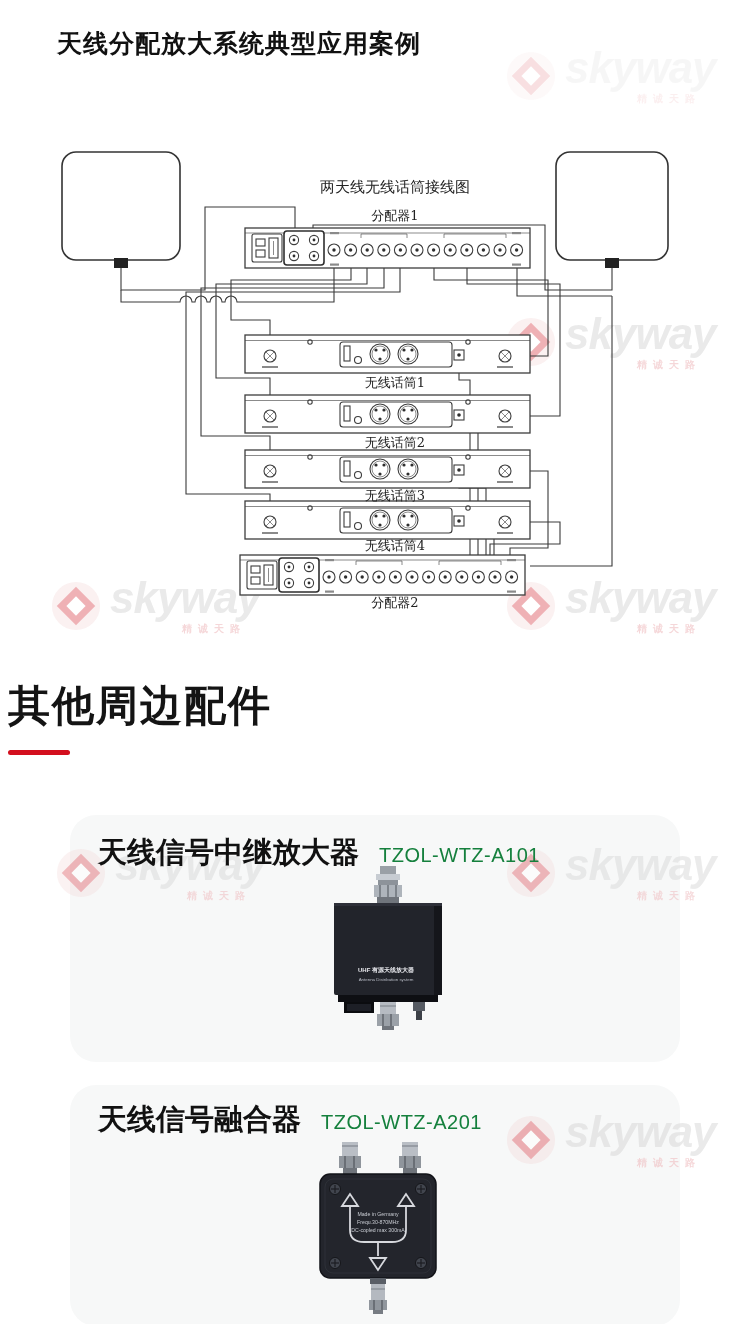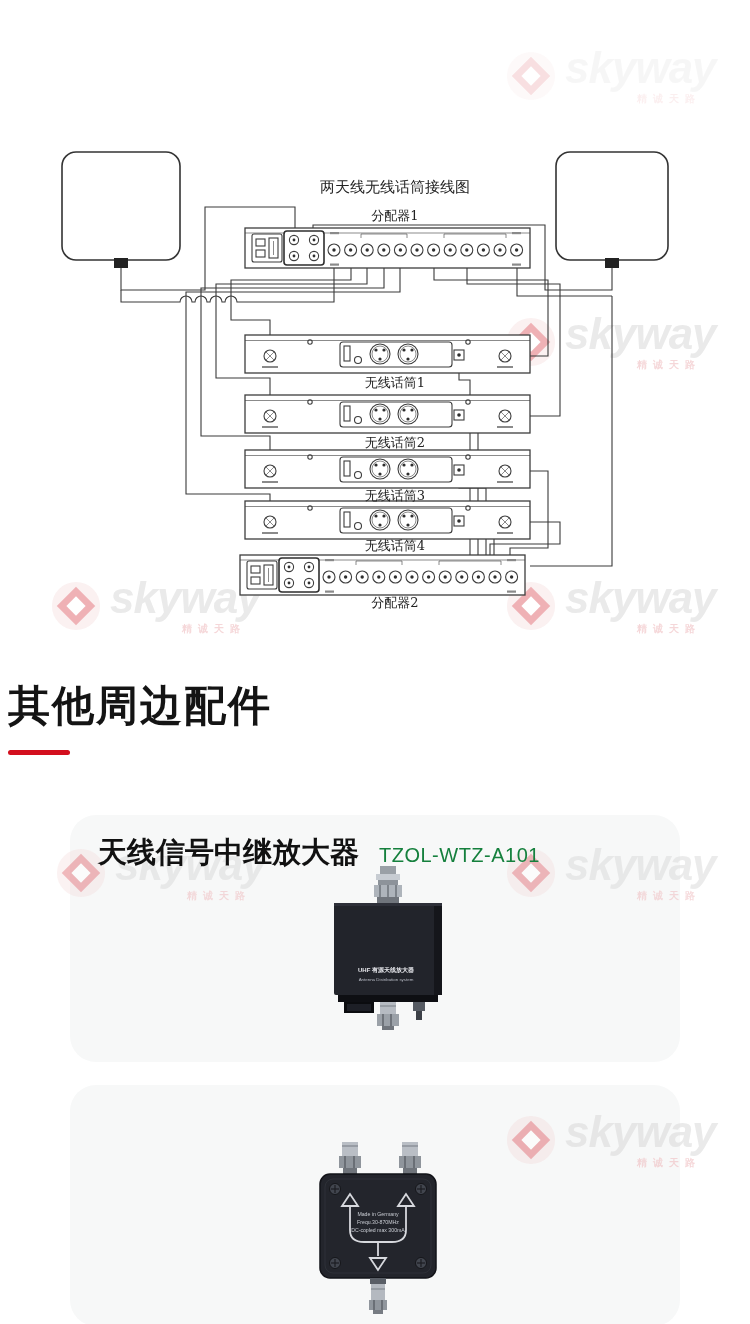--- a/index.html
+++ b/index.html
@@ -149,20 +149,21 @@
     </svg>
     <div class="wm-text">
         <span class="wm-brand">skyway</span>
         <span class="wm-tag">精诚天路</span>
       </div>
   </div>
 </div>
 
 <div class="layer-content">
 
+  <div class="page-title">天线分配放大系统典型应用案例</div>
 
   <svg class="diagram-svg" width="750" height="520" viewBox="0 0 750 520">
     <defs>
 
       <g id="distributor">
         <rect x="245" y="98" width="285" height="40" class="d-box"></rect>
         <line x1="245" y1="103" x2="530" y2="103" class="d-thin"></line>
 
         <rect x="252" y="104" width="30" height="28" rx="2" class="d-box2"></rect>
         <rect x="256" y="109" width="9" height="7" class="d-box2" stroke-width=".8"></rect>
@@ -343,20 +344,24 @@
     <rect x="70" y="142" width="16" height="12" fill="#b6bbc2"></rect>
     <line x1="70" y1="146" x2="86" y2="146" stroke="#8d939a" stroke-width="1.5"></line>
     <rect x="67" y="154" width="22" height="12" fill="#9ba1a8"></rect>
     <line x1="73" y1="154" x2="73" y2="166" stroke="#6f747b" stroke-width="2"></line>
     <line x1="81" y1="154" x2="81" y2="166" stroke="#6f747b" stroke-width="2"></line>
     <rect x="72" y="166" width="12" height="4" fill="#70757c"></rect>
     <rect x="103" y="142" width="12" height="9" fill="#565b63"></rect>
     <rect x="106" y="151" width="6" height="9" fill="#3c4047"></rect>
   </svg>
 
+  <div class="card-head card-head-2">
+    <span class="product-name">天线信号融合器</span>
+    <span class="product-model">TZOL-WTZ-A201</span>
+  </div>
 
   <svg class="product-img comb-img" width="160" height="178" viewBox="0 0 160 178">
 
     <g>
       <rect x="44" y="4" width="16" height="14" fill="#b9bec5"></rect>
       <line x1="44" y1="8" x2="60" y2="8" stroke="#888e95" stroke-width="1.4"></line>
       <rect x="41" y="18" width="22" height="12" fill="#8f959c"></rect>
       <line x1="47" y1="18" x2="47" y2="30" stroke="#6a6f76" stroke-width="2"></line>
       <line x1="56" y1="18" x2="56" y2="30" stroke="#6a6f76" stroke-width="2"></line>
       <rect x="45" y="30" width="14" height="6" fill="#6f747b"></rect>

